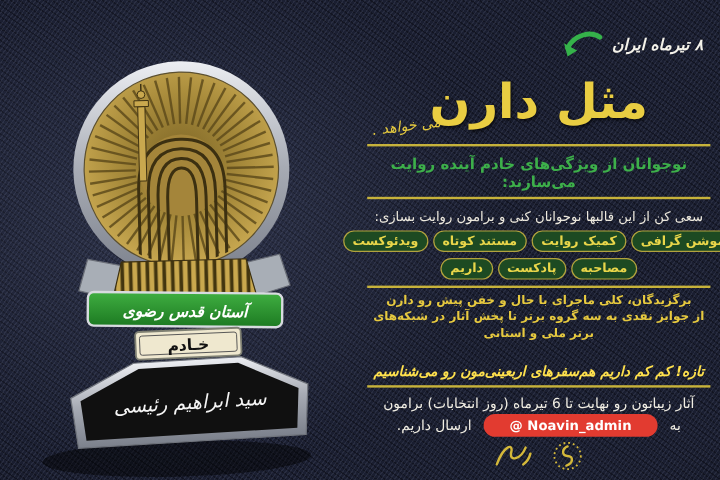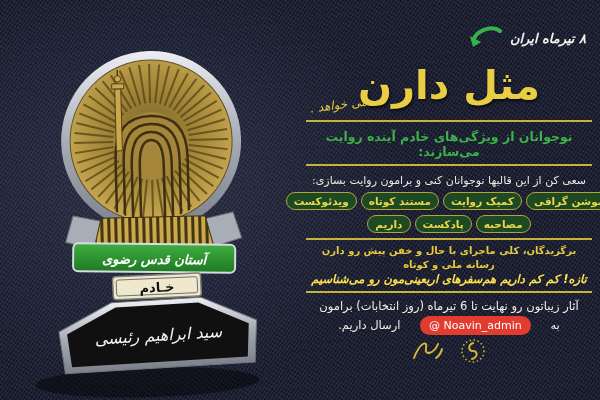--- a/index.html
+++ b/index.html
@@ -17,24 +17,24 @@
   .title-row{position:relative;height:60px;margin-top:3px;}
   .title{font-size:40px;font-weight:bold;color:#e9cd42;line-height:60px;text-shadow:1px 2px 3px rgba(0,0,0,.65);}
   .title-note{position:absolute;left:12px;bottom:3px;font-size:12px;font-style:italic;color:#e4c93f;transform:rotate(-7deg);}
   .rule{border:none;border-top:2px solid #d9c23c;margin:5px 8px 0 8px;opacity:.9;}
   .subtitle{margin-top:7px;font-size:12.5px;font-weight:bold;color:#3db04a;}
   .prompt{margin-top:8px;font-size:11px;color:#eeeade;}
   .pill-row{margin-top:5px;display:flex;justify-content:center;gap:4px;}
   .pill{background:#1d4a22;border:1.5px solid #b2a33d;border-radius:12px;padding:2px 7px;
         font-size:10.5px;font-weight:bold;color:#e9d64a;white-space:nowrap;}
   .rewards{margin-top:4px;font-size:10px;font-weight:bold;color:#e6c93f;line-height:1.42;}
-  .highlight{margin-top:0;font-size:11.5px;font-weight:bold;font-style:italic;color:#ffe14d;}
+  .highlight{margin-top:15px;font-size:11.5px;font-weight:bold;font-style:italic;color:#ffe14d;}
   .submission{margin-top:5px;font-size:11.5px;color:#f2efe4;line-height:1.55;}
-  .handle{background:#e23b30;color:#fff;border-radius:10px;padding:1px 9px;font-weight:normal;
-          direction:ltr;display:inline-block;font-size:11px;margin:0 16px;}
+  .handle{background:#e23b30;color:#fff;border-radius:10px;padding:1px 22px;font-weight:bold;
+          direction:ltr;display:inline-block;font-size:11px;margin:0 6px;}
   .logos{margin-top:3px;display:flex;justify-content:center;gap:16px;align-items:center;}
   svg text{font-family:"DejaVu Sans",sans-serif;}
 </style>
 </head>
 <body>
 
 <div class="poster">
 
   <div class="badge-wrap">
     <svg width="270" height="374" viewBox="0 0 270 374">
@@ -190,21 +190,22 @@
     <div class="pill-row">
       <span class="pill">مصاحبه</span>
       <span class="pill">پادکست</span>
       <span class="pill">داریم</span>
     </div>
 
     <hr class="rule">
 
     <div class="rewards">
       <div>برگزیدگان، کلی ماجرای با حال و خفن پیش رو دارن</div>
-      <div>رسانه ملی و کوتاه</div>
+      <div>از جوایز نقدی به سه گروه برتر تا پخش آثار در شبکه‌های</div>
+      <div>برتر ملی و استانی</div>
     </div>
     <div class="highlight">تازه! کم کم داریم هم‌سفرهای اربعینی‌مون رو می‌شناسیم</div>
 
     <hr class="rule">
 
     <div class="submission">
       <div>آثار زیباتون رو نهایت تا 6 تیرماه (روز انتخابات) برامون</div>
       <div>
         <span>به</span>
         <span class="handle" dir="ltr">@ Noavin_admin</span>

